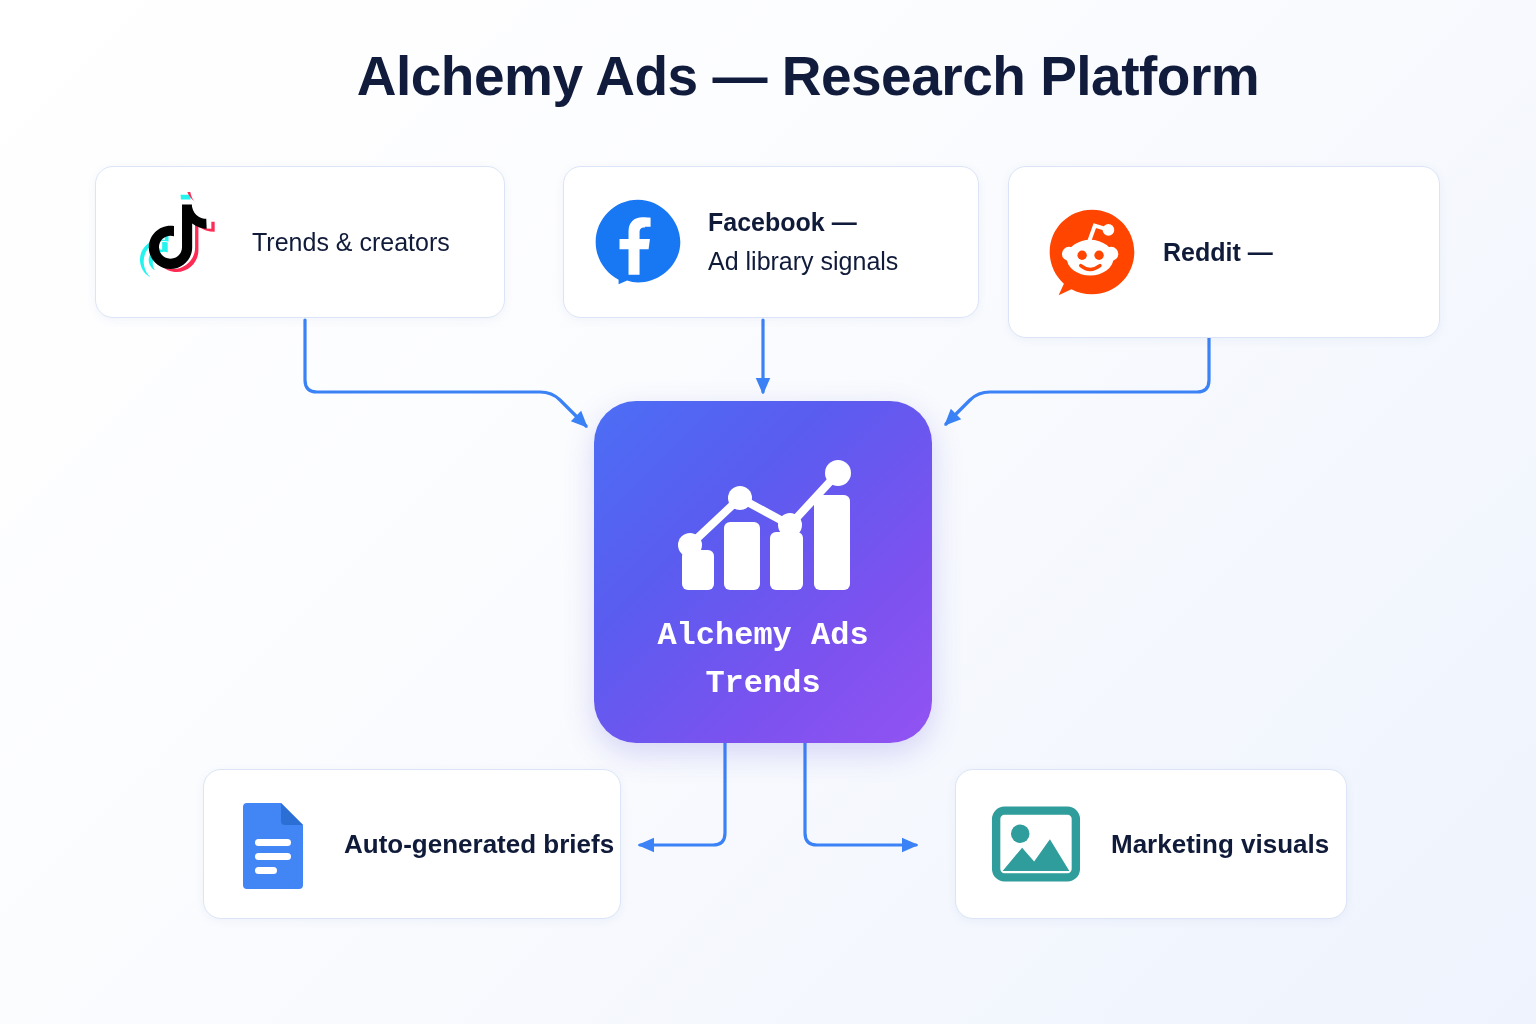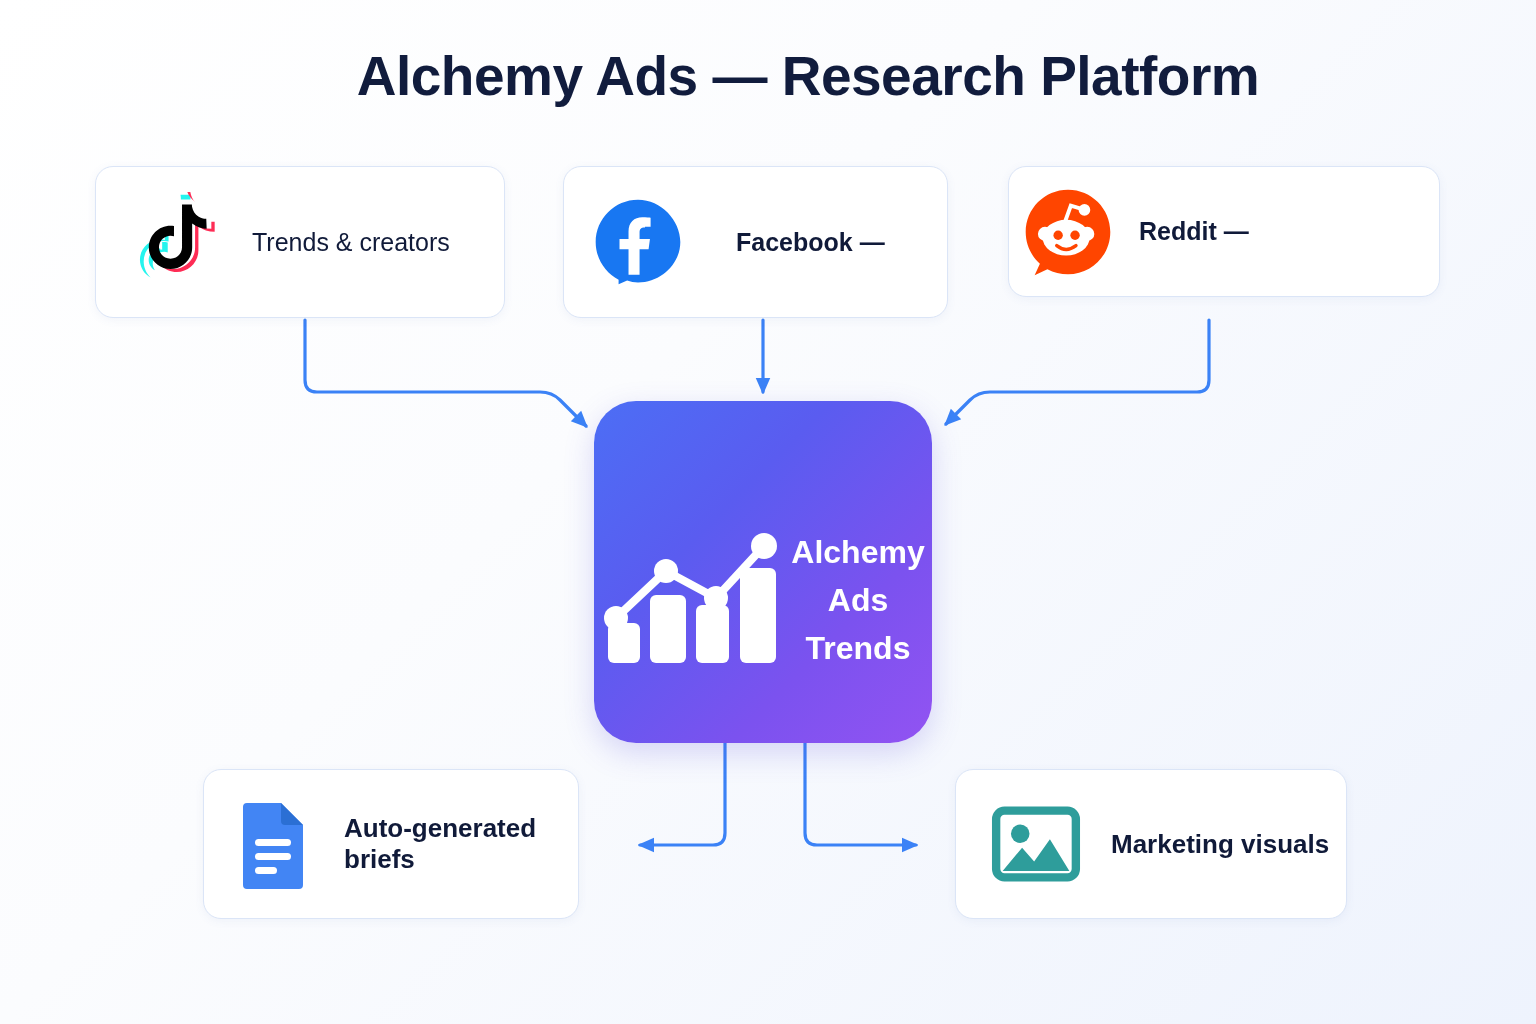--- a/index.html
+++ b/index.html
@@ -64,49 +64,50 @@
     display: block;
   }
   .single-label {
     font-size: 26px;
     font-weight: bold;
     color: #101a39;
   }
 
   
   #card-tiktok   { left: 95px;   top: 166px; width: 410px; height: 152px; padding-left: 36px; }
-  #card-facebook { left: 563px;  top: 166px; width: 385px; height: 152px; padding-left: 28px; gap: 28px; }
-  #card-reddit   { left: 1008px; top: 166px; width: 432px; height: 131px; padding-left: 12px; }
+  #card-facebook { left: 563px;  top: 166px; width: 416px; height: 152px; padding-left: 28px; }
+  #card-reddit   { left: 1008px; top: 166px; width: 432px; height: 172px; padding-left: 36px; }
 
   #card-tiktok .card-text   { margin-left: 28px; }
   #card-facebook .card-text { margin-left: 24px; }
   #card-reddit .card-text   { margin-left: 24px; }
 
   
-  #card-briefs  { left: 203px; top: 769px; width: 376px; height: 150px; padding-left: 33px; }
+  #card-briefs  { left: 203px; top: 769px; width: 418px; height: 150px; padding-left: 33px; }
   #card-visuals { left: 955px; top: 769px; width: 392px; height: 150px; padding-left: 35px; }
   #card-briefs .single-label  { margin-left: 35px; }
   #card-visuals .single-label { margin-left: 30px; }
 
   
   #hub {
     position: absolute;
     left: 594px;
     top: 401px;
     width: 338px;
     height: 342px;
     border-radius: 42px;
     background: linear-gradient(135deg, #4c6ef5 0%, #5a5cf0 35%, #7b52ef 70%, #9253f2 100%);
     box-shadow: 0 10px 30px rgba(90, 80, 220, 0.22);
     display: flex;
-    flex-direction: row;
+    flex-direction: column;
     align-items: center;
     justify-content: flex-start;
     padding-top: 42px;
     box-sizing: border-box;
+    font-family: Liberation Mono, monospace;
   }
   #hub .hub-label {
     margin-top: 14px;
     color: #ffffff;
     font-size: 32px;
     font-weight: bold;
     text-align: center;
     line-height: 1.5;
   }
 
@@ -165,20 +166,21 @@
 
   <div class="card" id="card-facebook">
     <div class="card-icon">
       <svg width="92" height="92" viewBox="0 0 100 100">
         <path fill="#1877F2" d="M50 4 C24.6 4 4 24.6 4 50 c0 17.8 10.1 33.2 24.9 40.9 L28.9 96 l9.3-4.1 C41.9 93.2 45.9 94 50 94 c25.4 0 46-20.6 46-44 S75.4 4 50 4 z"></path>
         <path fill="#ffffff" d="M57.6 33.5 h6.1 V23.6 c-1.1-.15-4.7-.48-9.0-.48 -8.9 0-15.0 5.4-15.0 15.4 v8.2 h-9.8 v11.1 h9.8 v27.9 h12.0 V57.8 h9.8 l1.5-11.1 H51.7 v-7.1 c0-3.2 .9-5.4 5.9-5.4 z"></path>
       </svg>
     </div>
     <div class="card-text">
       <span class="t-strong">Facebook —</span>
+      <span class="t-sub">Ad library signals</span>
     </div>
   </div>
 
   <div class="card" id="card-reddit">
     <div class="card-icon">
       <svg width="94" height="94" viewBox="0 0 100 100">
         <path fill="#FF4500" d="M50 5 C25.1 5 5 25.1 5 50 c0 13.4 5.8 25.4 15.1 33.7 L14.5 96 l13.6-6.3 C34.7 93.1 42.1 95 50 95 c24.9 0 45-20.1 45-45 S74.9 5 50 5 z"></path>
 
         <path fill="none" stroke="#ffffff" stroke-width="4.2" stroke-linecap="round" d="M46.5 40 L53 22 L64.5 25.5"></path>
         <circle cx="67.5" cy="26.5" r="6.2" fill="#ffffff"></circle>

